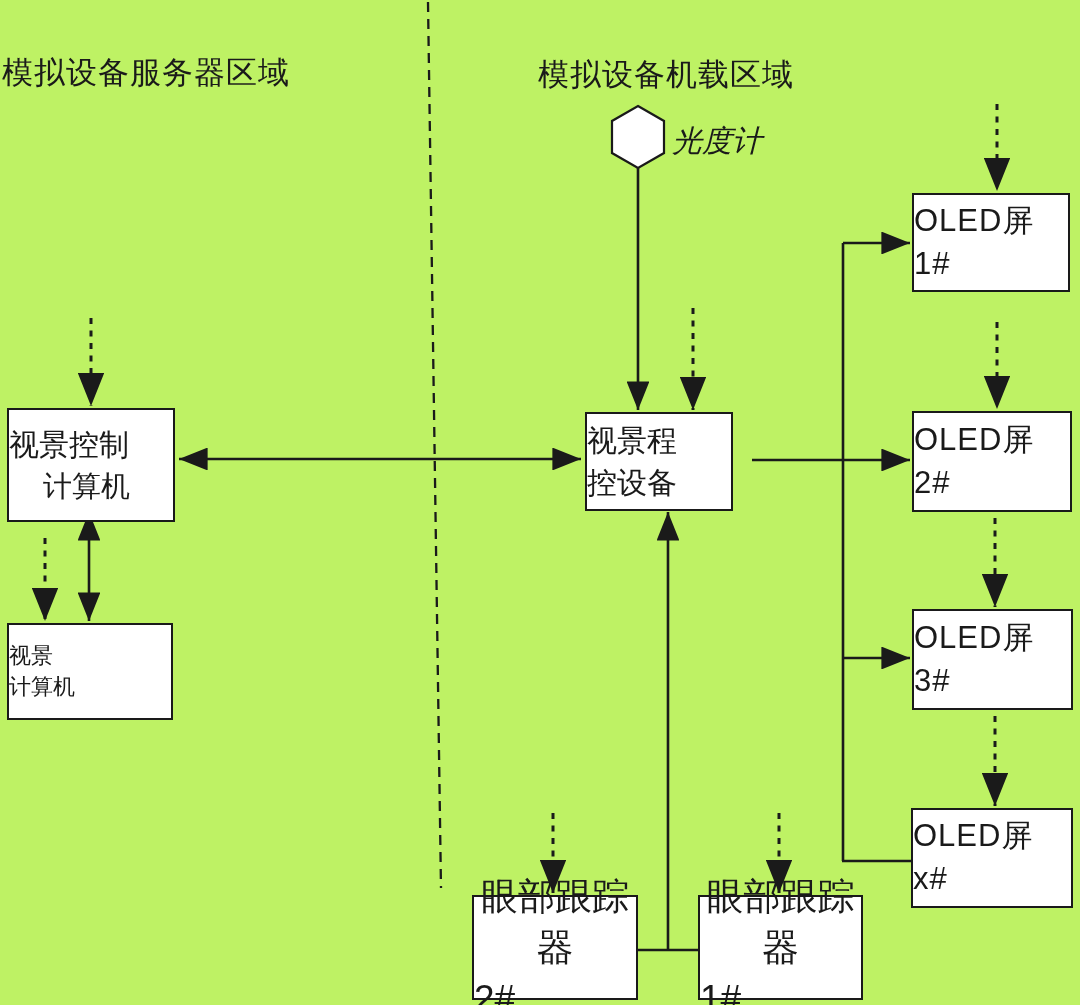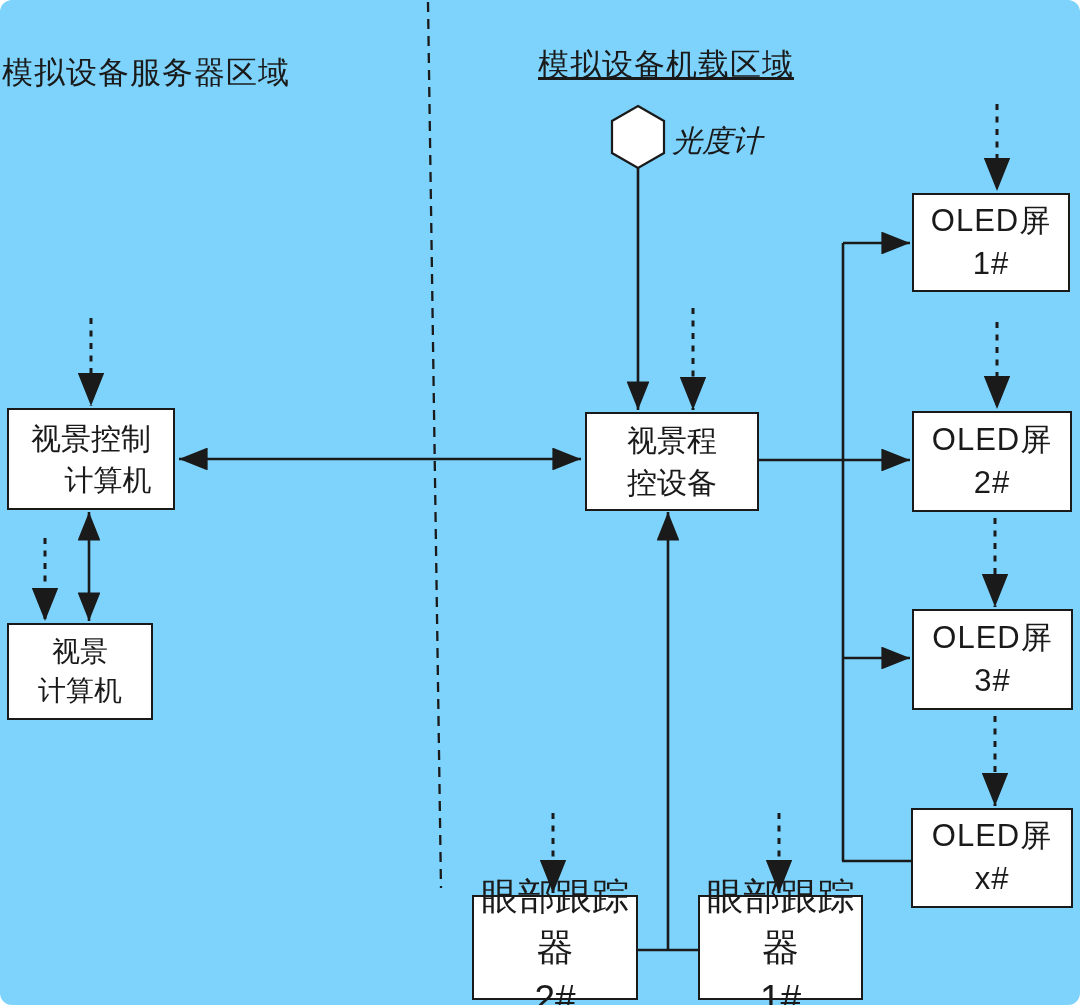--- a/index.html
+++ b/index.html
@@ -1,29 +1,28 @@
 <!DOCTYPE html>
 <html><head>
 <meta charset="utf-8">
 <style>
   html,body{margin:0;padding:0;background:#ffffff;}
   #stage{
-    position:relative;width:1080px;height:1005px;background:#7dd3fc;
+    position:relative;width:1080px;height:1005px;background:#bef264;
     font-family:"Liberation Sans","DejaVu Sans",sans-serif;color:#1a1a1a;
     overflow:hidden;
-    border-radius:12px;
   }
   #wires{position:absolute;left:0;top:0;width:1080px;height:1005px;}
   .region-title{
     position:absolute;font-size:31px;letter-spacing:1px;white-space:nowrap;
     font-weight:500;color:#1a1a1a;
   }
   .node{
     position:absolute;border:2.4px solid #1a1a1a;background:#ffffff;
-    display:flex;flex-direction:column;align-items:center;justify-content:center;
+    display:flex;flex-direction:column;align-items:flex-start;justify-content:center;
     text-align:center;font-size:30px;line-height:1.38;box-sizing:border-box;
     color:#1a1a1a;
   }
   .node .l2{font-size:29px;}
   .shifted{margin-left:34px;}
   .oled{font-size:31px;letter-spacing:1px;}
   .et{font-size:37px;letter-spacing:0;}
   .free-label{position:absolute;font-size:30px;white-space:nowrap;color:#1a1a1a;font-style:italic;}
 </style>
 </head>
@@ -65,35 +64,35 @@
     <line x1="997" y1="322" x2="997" y2="409" stroke="#1a1a1a" stroke-width="3" stroke-dasharray="6 6.5" marker-end="url(#ah)"></line>
     <line x1="995" y1="518" x2="995" y2="607" stroke="#1a1a1a" stroke-width="3" stroke-dasharray="6 6.5" marker-end="url(#ah)"></line>
     <line x1="995" y1="716" x2="995" y2="806" stroke="#1a1a1a" stroke-width="3" stroke-dasharray="6 6.5" marker-end="url(#ah)"></line>
 
     <line x1="553" y1="813" x2="553" y2="893" stroke="#1a1a1a" stroke-width="3" stroke-dasharray="6 6.5" marker-end="url(#ah)"></line>
     <line x1="779" y1="813" x2="779" y2="893" stroke="#1a1a1a" stroke-width="3" stroke-dasharray="6 6.5" marker-end="url(#ah)"></line>
   </svg>
 
   <div class="region-title" style="left:2px;top:52px;">模拟设备服务器区域</div>
 
-  <div class="region-title" style="left:538px;top:44px;text-decoration:underline;">模拟设备机载区域</div>
+  <div class="region-title" style="left:538px;top:54px;">模拟设备机载区域</div>
 
   <div class="free-label" style="left:672px;top:121px;">光度计</div>
 
-  <div class="node" style="left:7px;top:408px;width:168px;height:102px;">
+  <div class="node" style="left:7px;top:408px;width:168px;height:114px;">
     <span>视景控制</span>
     <span class="l2 shifted">计算机</span>
   </div>
 
-  <div class="node" style="left:7px;top:623px;width:146px;height:97px;font-size:28px;">
+  <div class="node" style="left:7px;top:623px;width:166px;height:97px;font-size:22px;">
     <span>视景</span>
     <span>计算机</span>
   </div>
 
-  <div class="node" style="left:585px;top:412px;width:174px;height:99px;">
+  <div class="node" style="left:585px;top:412px;width:148px;height:99px;">
     <span>视景程</span>
     <span>控设备</span>
   </div>
 
   <div class="node oled" style="left:912px;top:193px;width:158px;height:99px;">
     <span>OLED屏</span>
     <span>1#</span>
   </div>
 
   <div class="node oled" style="left:912px;top:411px;width:160px;height:101px;">

